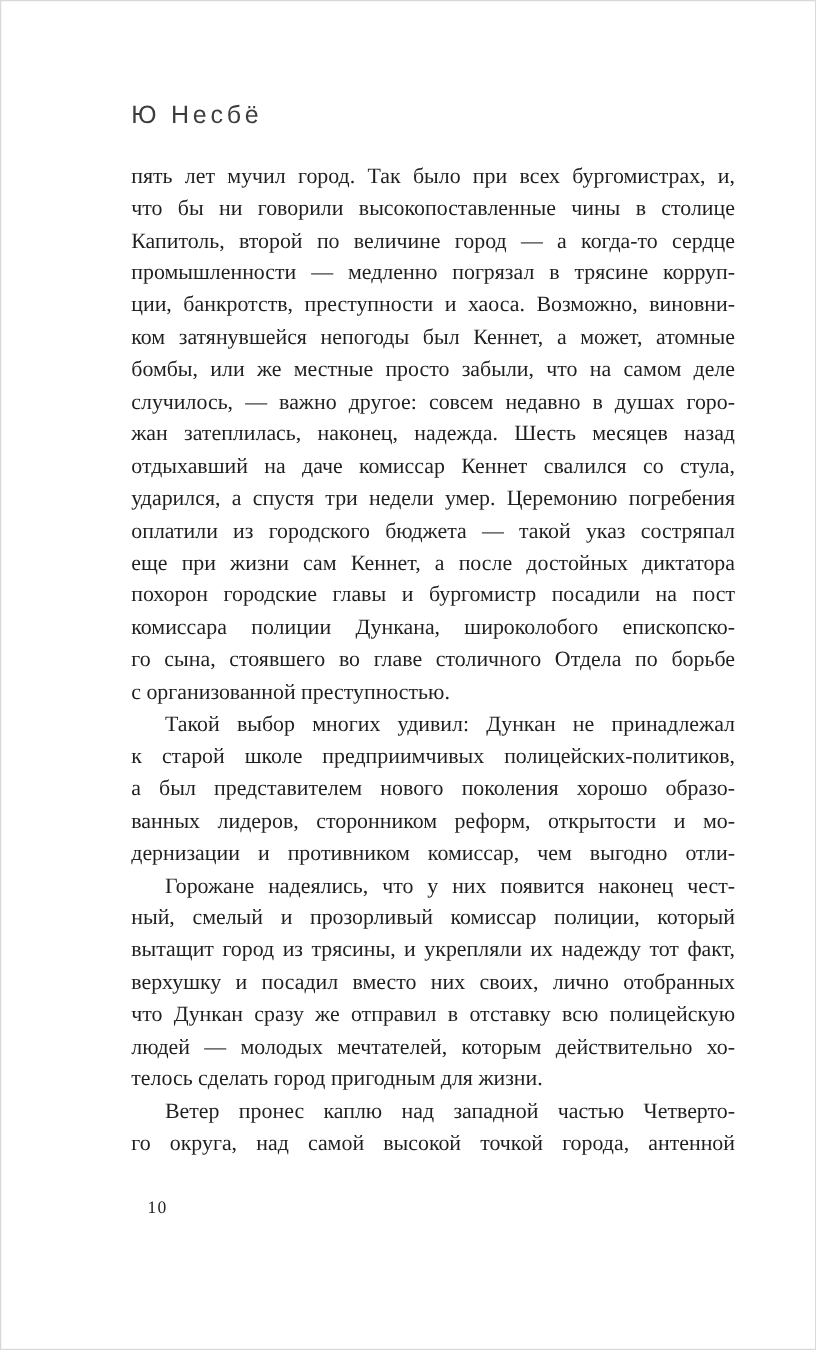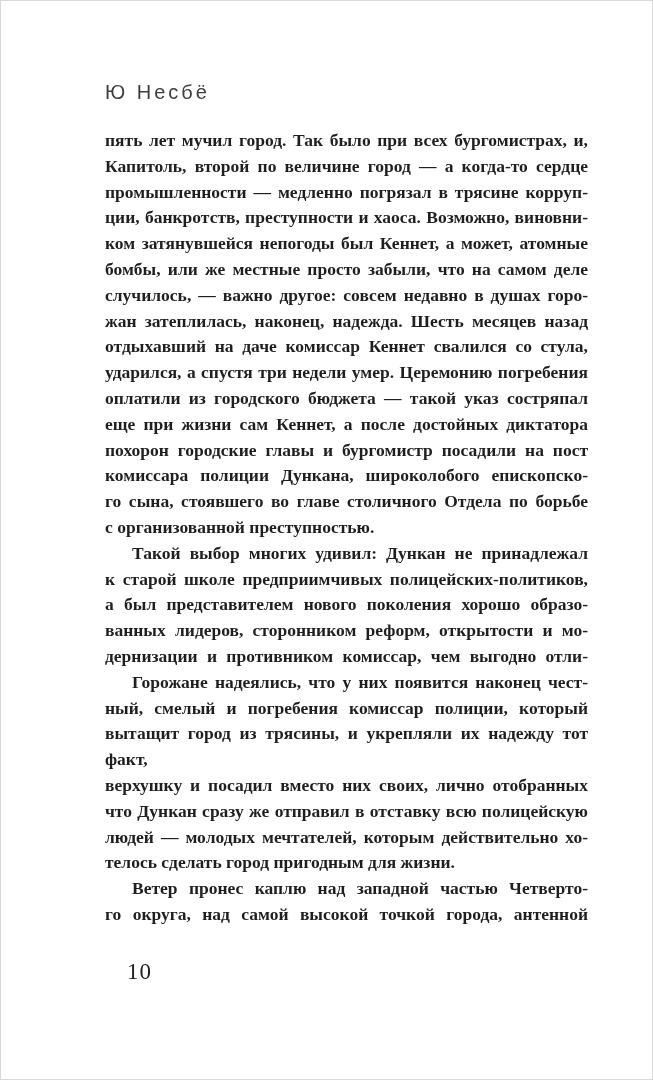--- a/index.html
+++ b/index.html
@@ -30,46 +30,46 @@
     top: 127px;
     left: 104px;
     width: 483px;
     font-size: 17.5px;
     line-height: 25.8px;
   }
   .paragraph { margin: 0; }
   .line {
     text-align: justify;
     text-align-last: justify;
-    font-weight: bold;
   }
   .line.no-stretch {
     text-align-last: left;
   }
   .line.indent {
     text-indent: 27px;
   }
   .page-number {
     position: absolute;
     top: 958px;
-    left: 126px;
-    font-size: 23px;
+    left: 117px;
+    font-size: 14px;
     letter-spacing: 1px;
     color: #222222;
   }
 </style>
 </head>
 <body>
 
 <div class="page">
   <div class="author">Ю Несбё</div>
 
   <div class="body-text">
       <div class="paragraph">
         <div class="line">пять лет мучил город. Так было при всех бургомистрах, и,</div>
+        <div class="line">что бы ни говорили высокопоставленные чины в столице</div>
         <div class="line">Капитоль, второй по величине город — а когда-то сердце</div>
         <div class="line">промышленности — медленно погрязал в трясине корруп-</div>
         <div class="line">ции, банкротств, преступности и хаоса. Возможно, виновни-</div>
         <div class="line">ком затянувшейся непогоды был Кеннет, а может, атомные</div>
         <div class="line">бомбы, или же местные просто забыли, что на самом деле</div>
         <div class="line">случилось, — важно другое: совсем недавно в душах горо-</div>
         <div class="line">жан затеплилась, наконец, надежда. Шесть месяцев назад</div>
         <div class="line">отдыхавший на даче комиссар Кеннет свалился со стула,</div>
         <div class="line">ударился, а спустя три недели умер. Церемонию погребения</div>
         <div class="line">оплатили из городского бюджета — такой указ состряпал</div>
@@ -81,21 +81,21 @@
       </div>
       <div class="paragraph">
         <div class="line indent">Такой выбор многих удивил: Дункан не принадлежал</div>
         <div class="line">к старой школе предприимчивых полицейских-политиков,</div>
         <div class="line">а был представителем нового поколения хорошо образо-</div>
         <div class="line">ванных лидеров, сторонником реформ, открытости и мо-</div>
         <div class="line">дернизации и противником комиссар, чем выгодно отли-</div>
       </div>
       <div class="paragraph">
         <div class="line indent">Горожане надеялись, что у них появится наконец чест-</div>
-        <div class="line">ный, смелый и погребения комиссар полиции, который</div>
+        <div class="line">ный, смелый и прозорливый комиссар полиции, который</div>
         <div class="line">вытащит город из трясины, и укрепляли их надежду тот факт,</div>
         <div class="line">верхушку и посадил вместо них своих, лично отобранных</div>
         <div class="line">что Дункан сразу же отправил в отставку всю полицейскую</div>
         <div class="line">людей — молодых мечтателей, которым действительно хо-</div>
         <div class="line no-stretch">телось сделать город пригодным для жизни.</div>
       </div>
       <div class="paragraph">
         <div class="line indent">Ветер пронес каплю над западной частью Четверто-</div>
         <div class="line">го округа, над самой высокой точкой города, антенной</div>
       </div>

